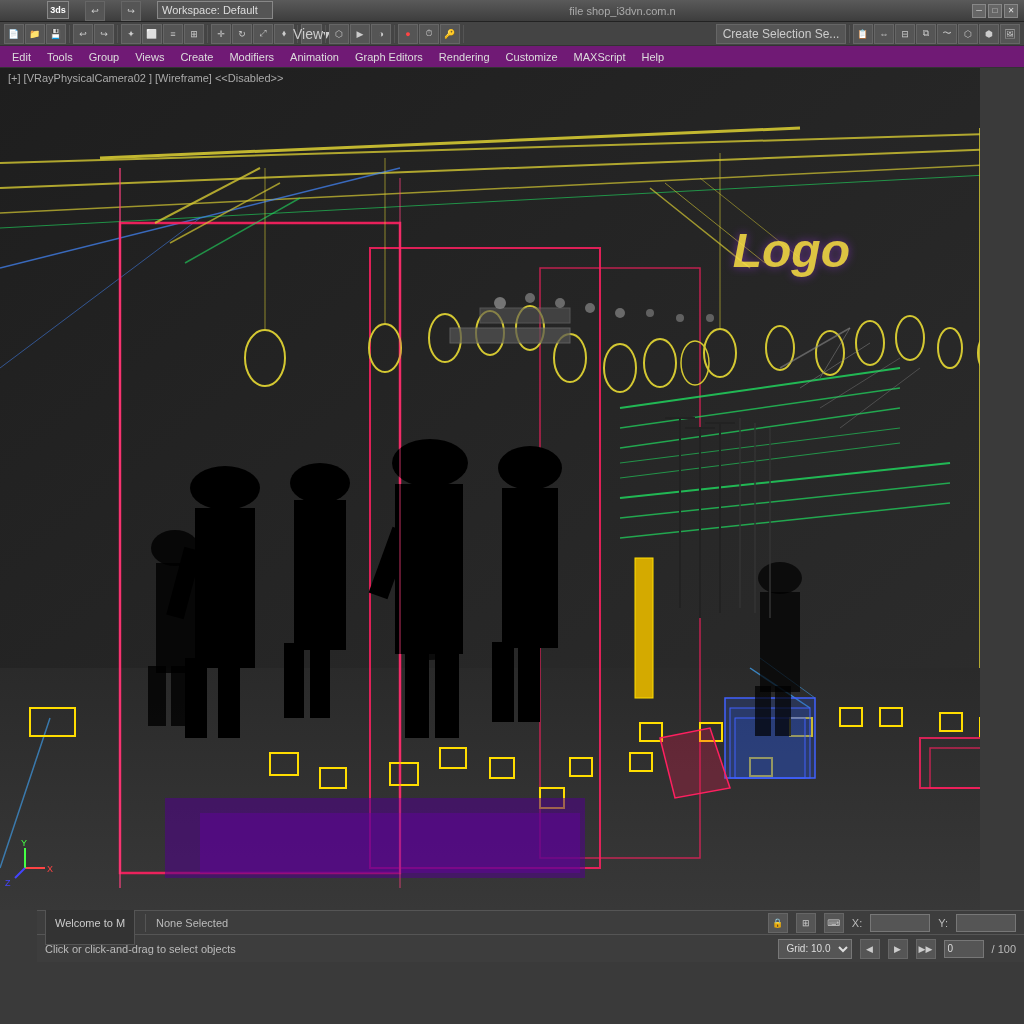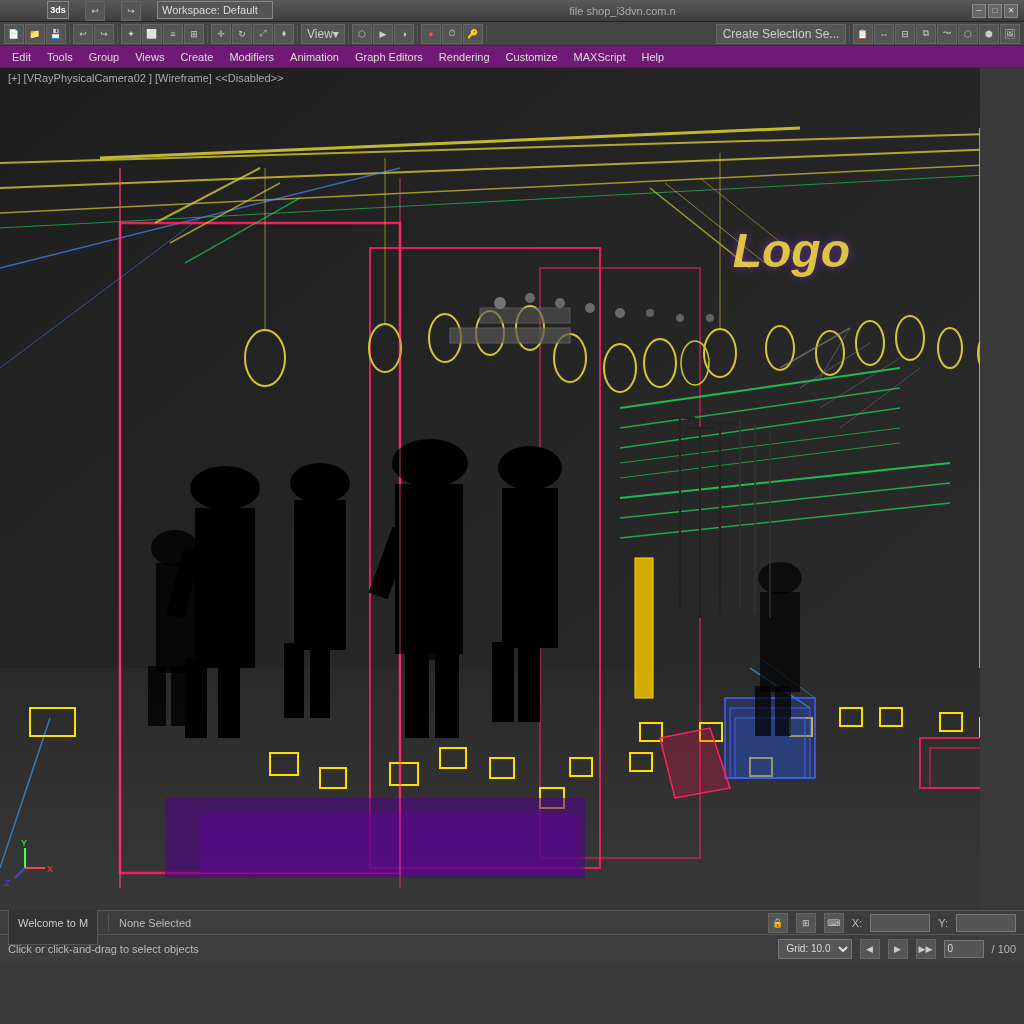--- a/index.html
+++ b/index.html
@@ -155,20 +155,21 @@
       height: 100%;
     }
 
     
     #statusbar {
       height: 52px;
       background: #3d3d3d;
       border-top: 1px solid #555;
       display: flex;
       flex-direction: column;
+      margin-left: 37px;
     }
     #statusbar-top {
       height: 24px;
       display: flex;
       align-items: center;
       padding: 0 8px;
       gap: 8px;
       border-bottom: 1px solid #555;
     }
     #statusbar-bottom {
@@ -262,21 +263,21 @@
   <div class="tb-btn">✦</div>
   <div class="tb-btn">⬜</div>
   <div class="tb-btn">≡</div>
   <div class="tb-btn">⊞</div>
   <div class="tb-separator"></div>
   <div class="tb-btn">✛</div>
   <div class="tb-btn">↻</div>
   <div class="tb-btn">⤢</div>
   <div class="tb-btn">⬧</div>
   <div class="tb-separator"></div>
-  <div class="tb-btn" style="width:44px;font-size:12px;">View▾</div>
+  <div class="tb-btn" style="width:21px;font-size:14px;">View▾</div>
   <div class="tb-separator"></div>
   <div class="tb-btn">⬡</div>
   <div class="tb-btn">▶</div>
   <div class="tb-btn">◑</div>
   <div class="tb-separator"></div>
   <div class="tb-btn" style="color:#f44;">●</div>
   <div class="tb-btn">⏱</div>
   <div class="tb-btn">🔑</div>
   <div class="tb-separator"></div>
   <div style="flex:1"></div>

